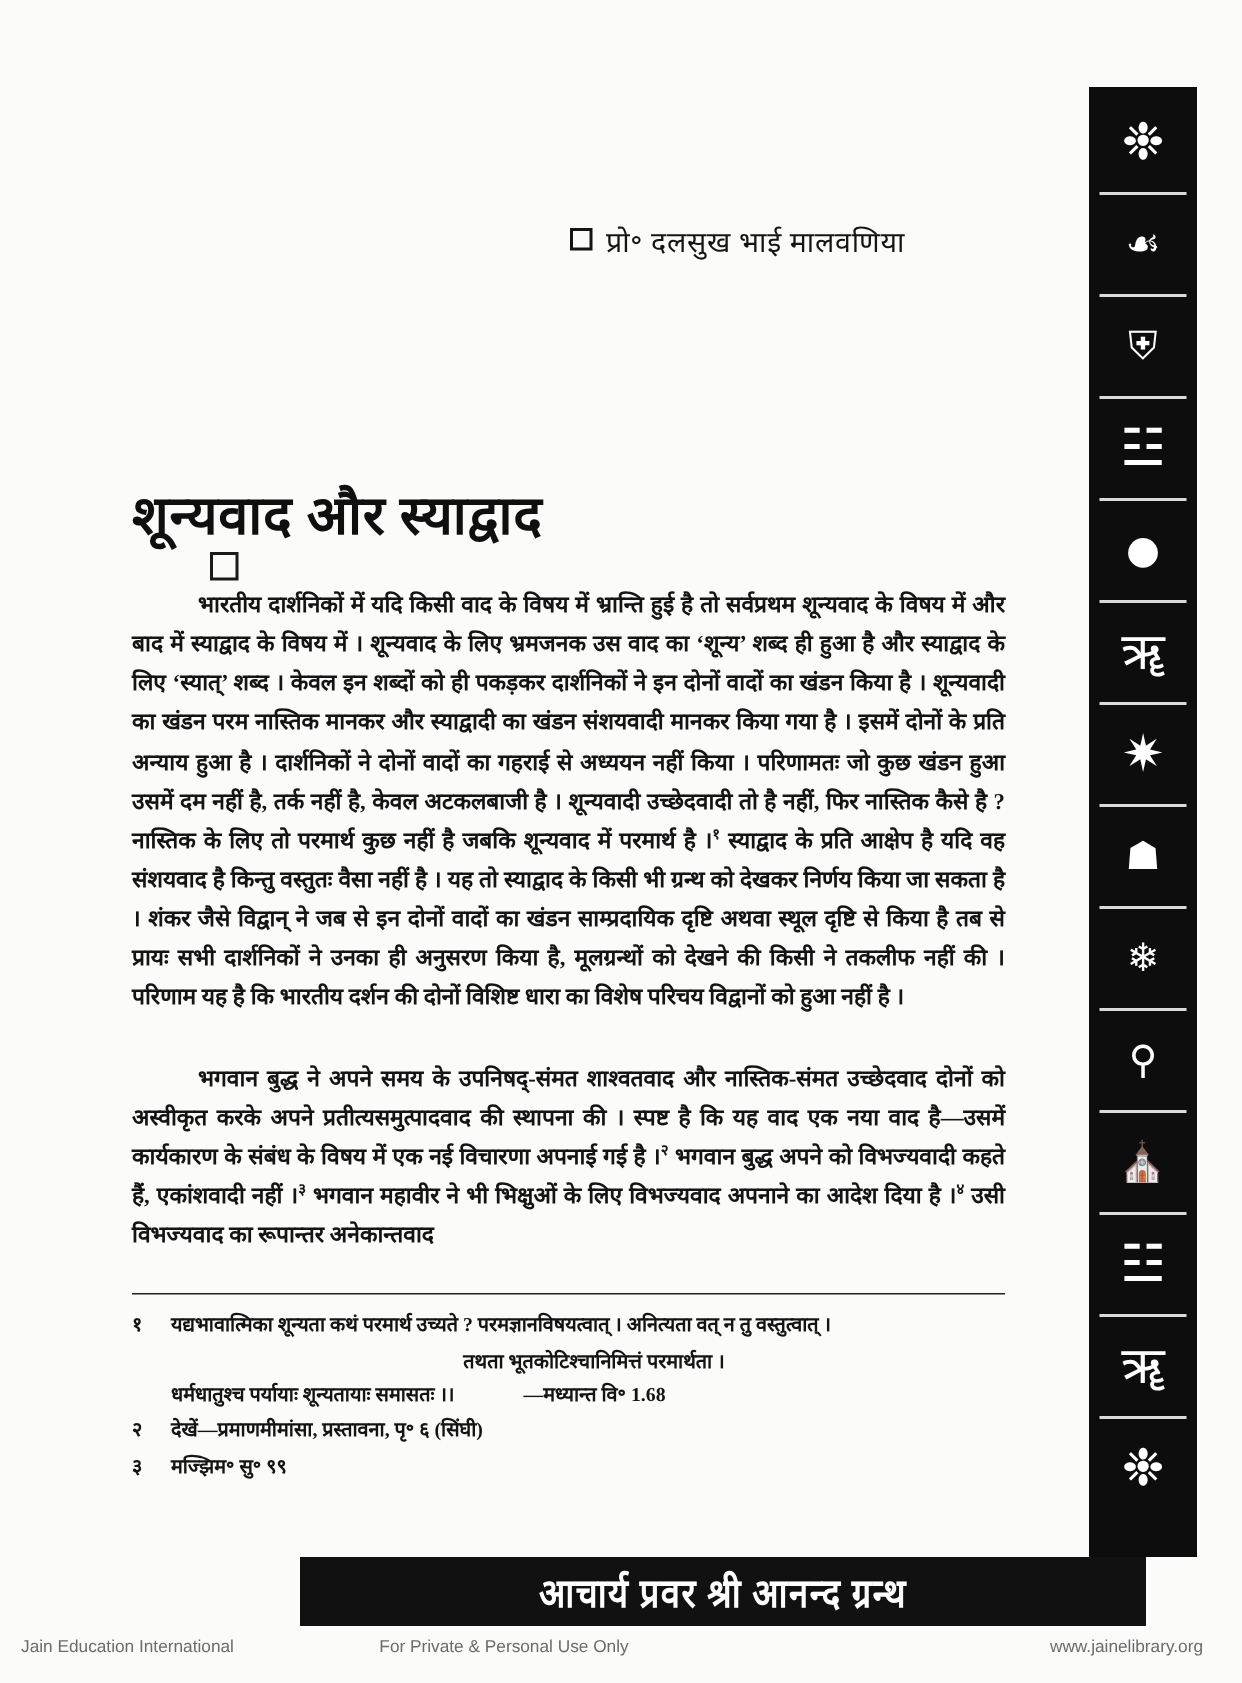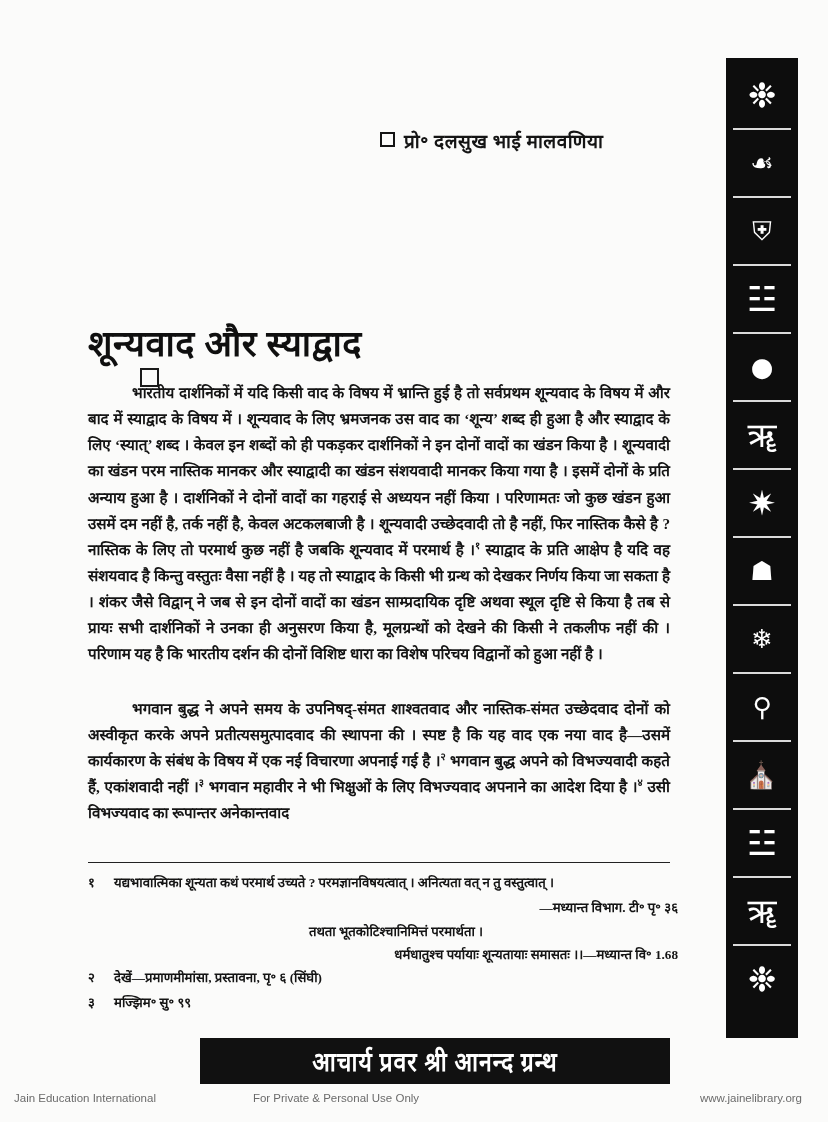--- a/index.html
+++ b/index.html
@@ -59,25 +59,25 @@
     height: 2px;
     background: #fff;
     opacity: .85;
     flex: 0 0 auto;
   }
 
   
   .author-line {
     position: absolute;
     left: 380px;
-    top: 128px;
+    top: 148px;
     width: 300px;
     text-align: left;
     font-family: "Liberation Serif", serif;
-    font-weight: bold;
+    font-weight: normal;
     font-size: 19px;
     letter-spacing: .5px;
     color: #141414;
   }
   .author-line .box-icon {
     display: inline-block;
     width: 11px;
     height: 11px;
     border: 2px solid #141414;
     margin-right: 9px;
@@ -113,21 +113,21 @@
     top: 368px;
     width: 15px;
     height: 15px;
     border: 2px solid #1a1a1a;
   }
 
   
   .body-col {
     position: absolute;
     left: 88px;
-    top: 380px;
+    top: 391px;
     width: 582px;
   }
   .body-col p {
     margin: 0 0 2px 0;
     font-size: 15.2px;
     line-height: 1.72;
     text-align: justify;
     text-justify: inter-word;
     color: #141414;
     font-weight: 600;
@@ -179,29 +179,30 @@
     text-align: right;
     display: block;
   }
   .fn-center {
     text-align: center;
     margin-left: 26px;
   }
   .fn-center2 {
     margin-left: 26px;
     display: flex;
-    justify-content: flex-end;
+    justify-content: flex-start;
+    gap: 46px;
   }
 
   
   .banner {
     position: absolute;
     left: 200px;
     top: 1038px;
-    width: 470px;
+    width: 564px;
     height: 46px;
     background: #111;
     color: #fff;
     overflow: hidden;
     display: flex;
     align-items: center;
     justify-content: center;
   }
   .banner .banner-text {
     font-size: 23px;
@@ -245,24 +246,20 @@
   </div>
 
   <div class="fn-rule"></div>
 
   <div class="footnotes">
 
     <div class="fn-row">
       <span class="fn-num">१</span>
       <span class="fn-text">यद्यभावात्मिका शून्यता कथं परमार्थ उच्यते ? परमज्ञानविषयत्वात् । अनित्यता वत् न तु वस्तुत्वात् ।</span>
     </div>
-    <div class="fn-row">
-      <span class="fn-num"></span>
-      <span class="fn-text fn-src">—मध्यान्त विभाग. टी॰ पृ॰ ३६</span>
-    </div>
 
     <div class="fn-center">तथता भूतकोटिश्चानिमित्तं परमार्थता ।</div>
 
     <div class="fn-center2">
       <span>धर्मधातुश्च पर्यायाः शून्यतायाः समासतः ।।</span>
       <span>—मध्यान्त वि॰ 1.68</span>
     </div>
 
 
     <div class="fn-row">

